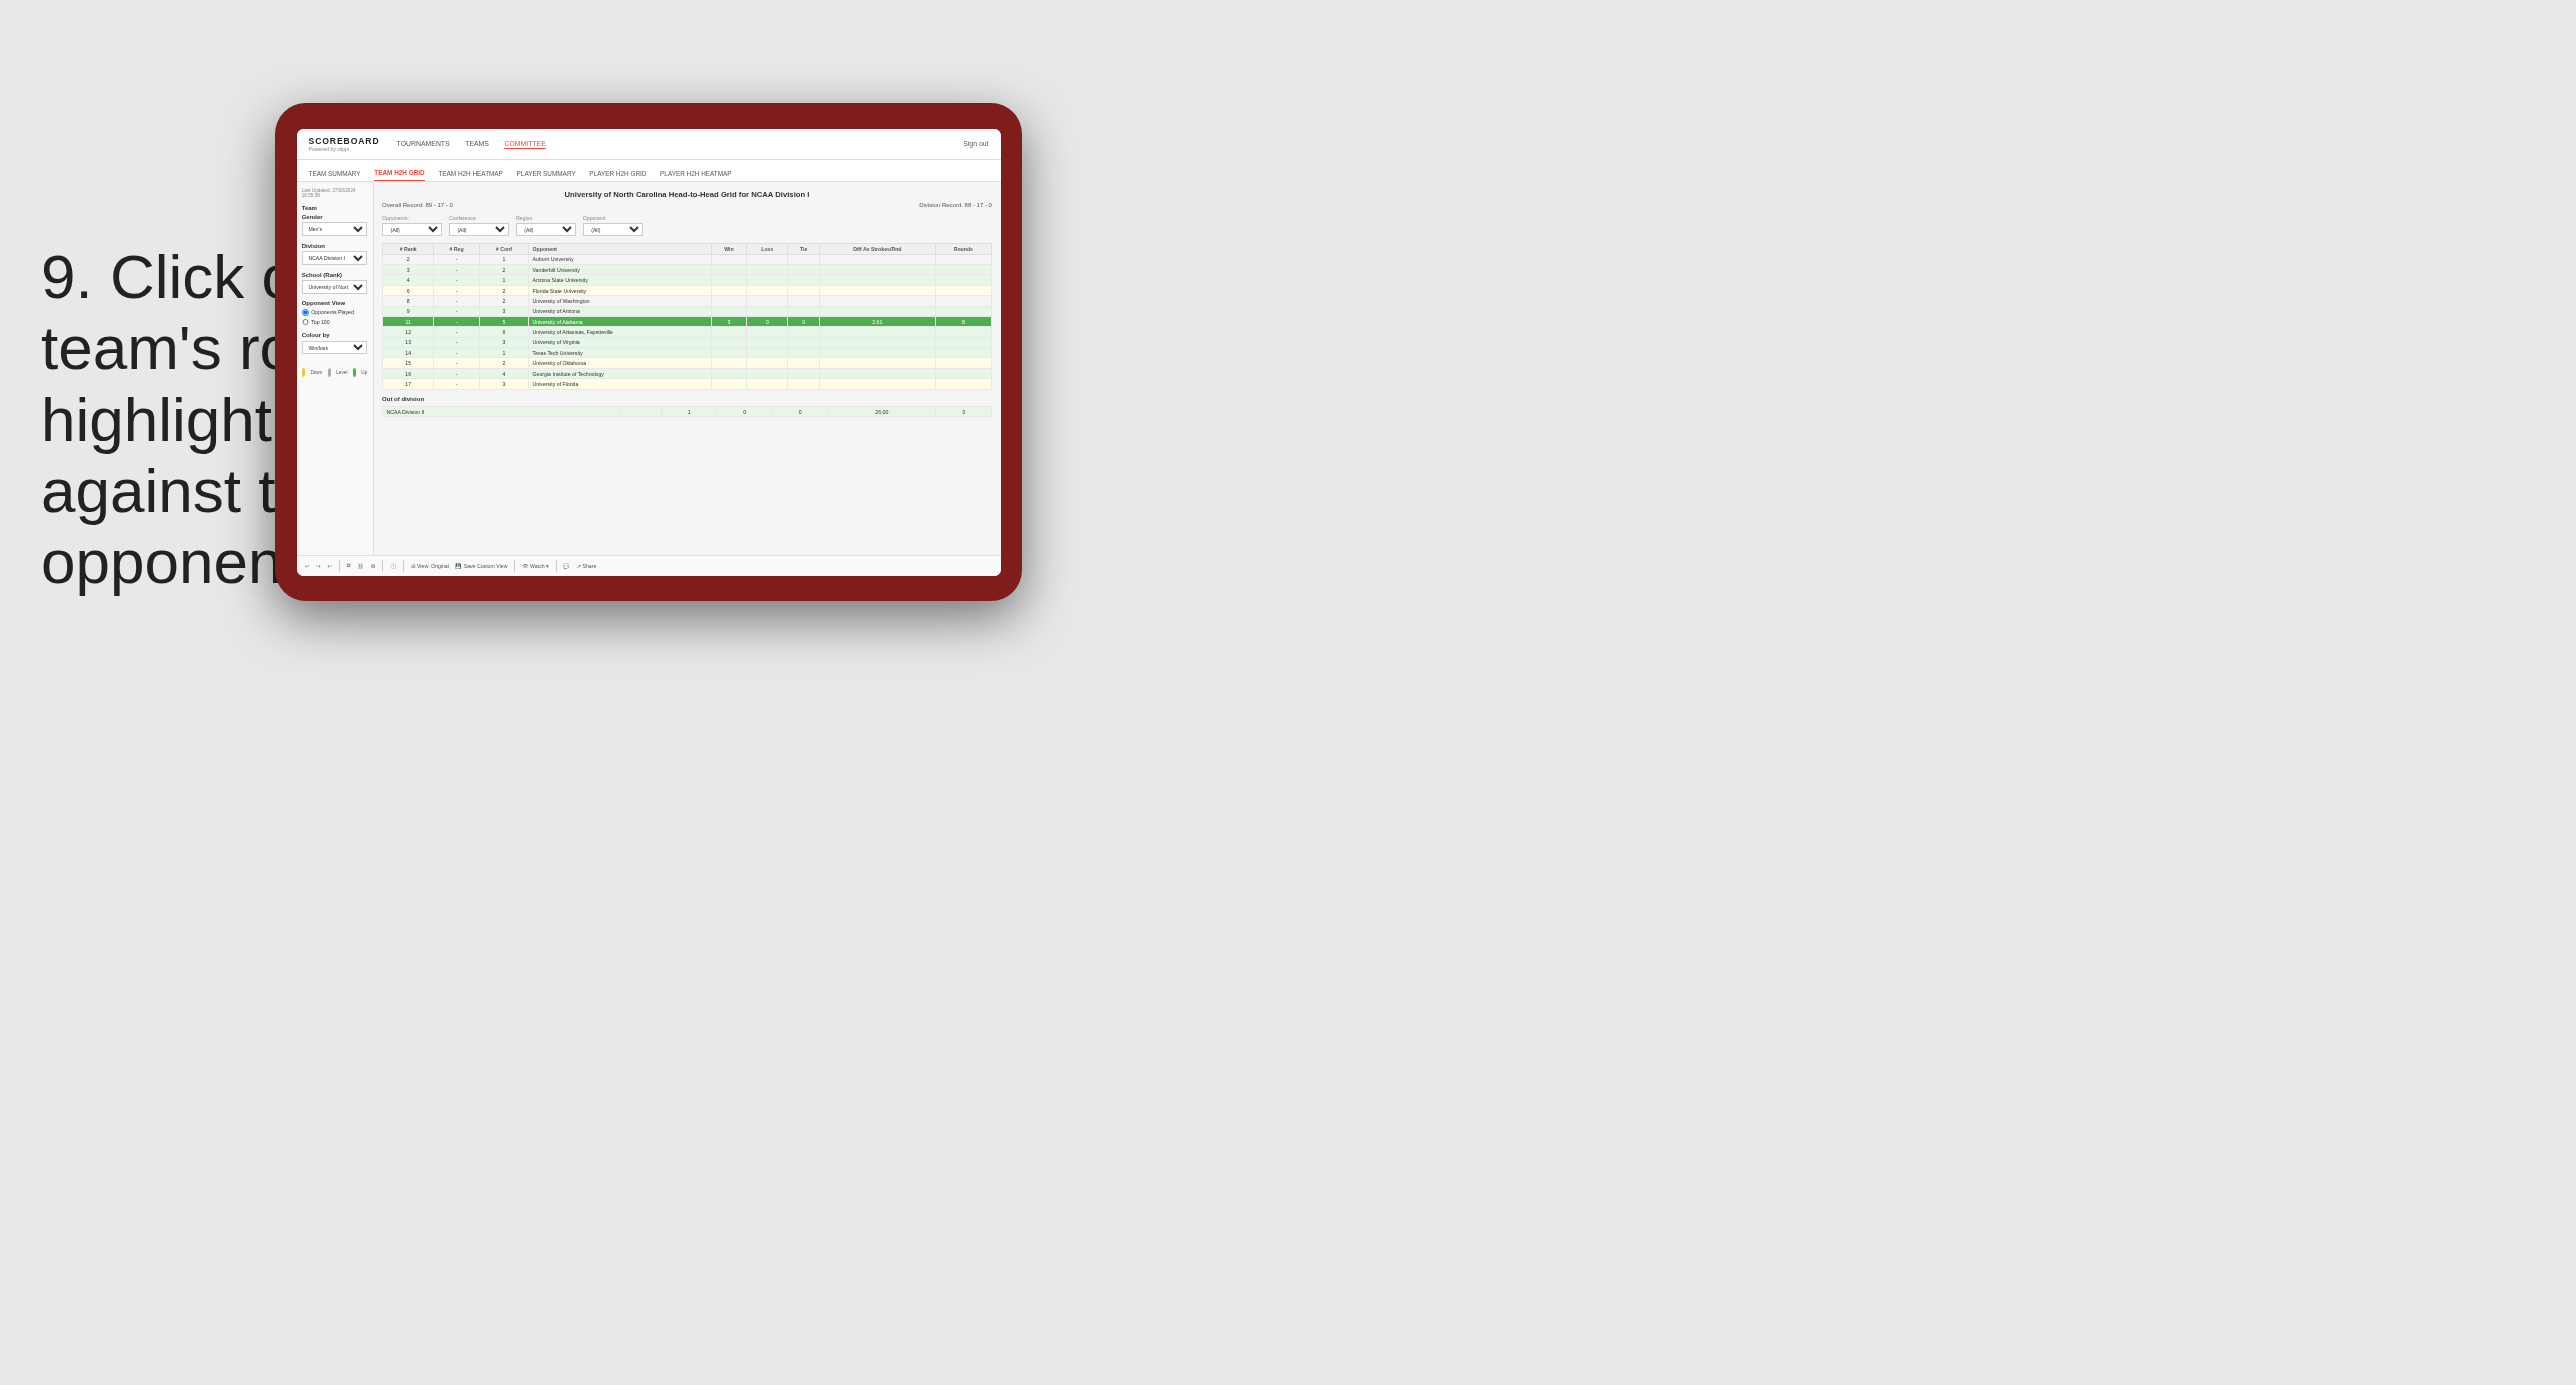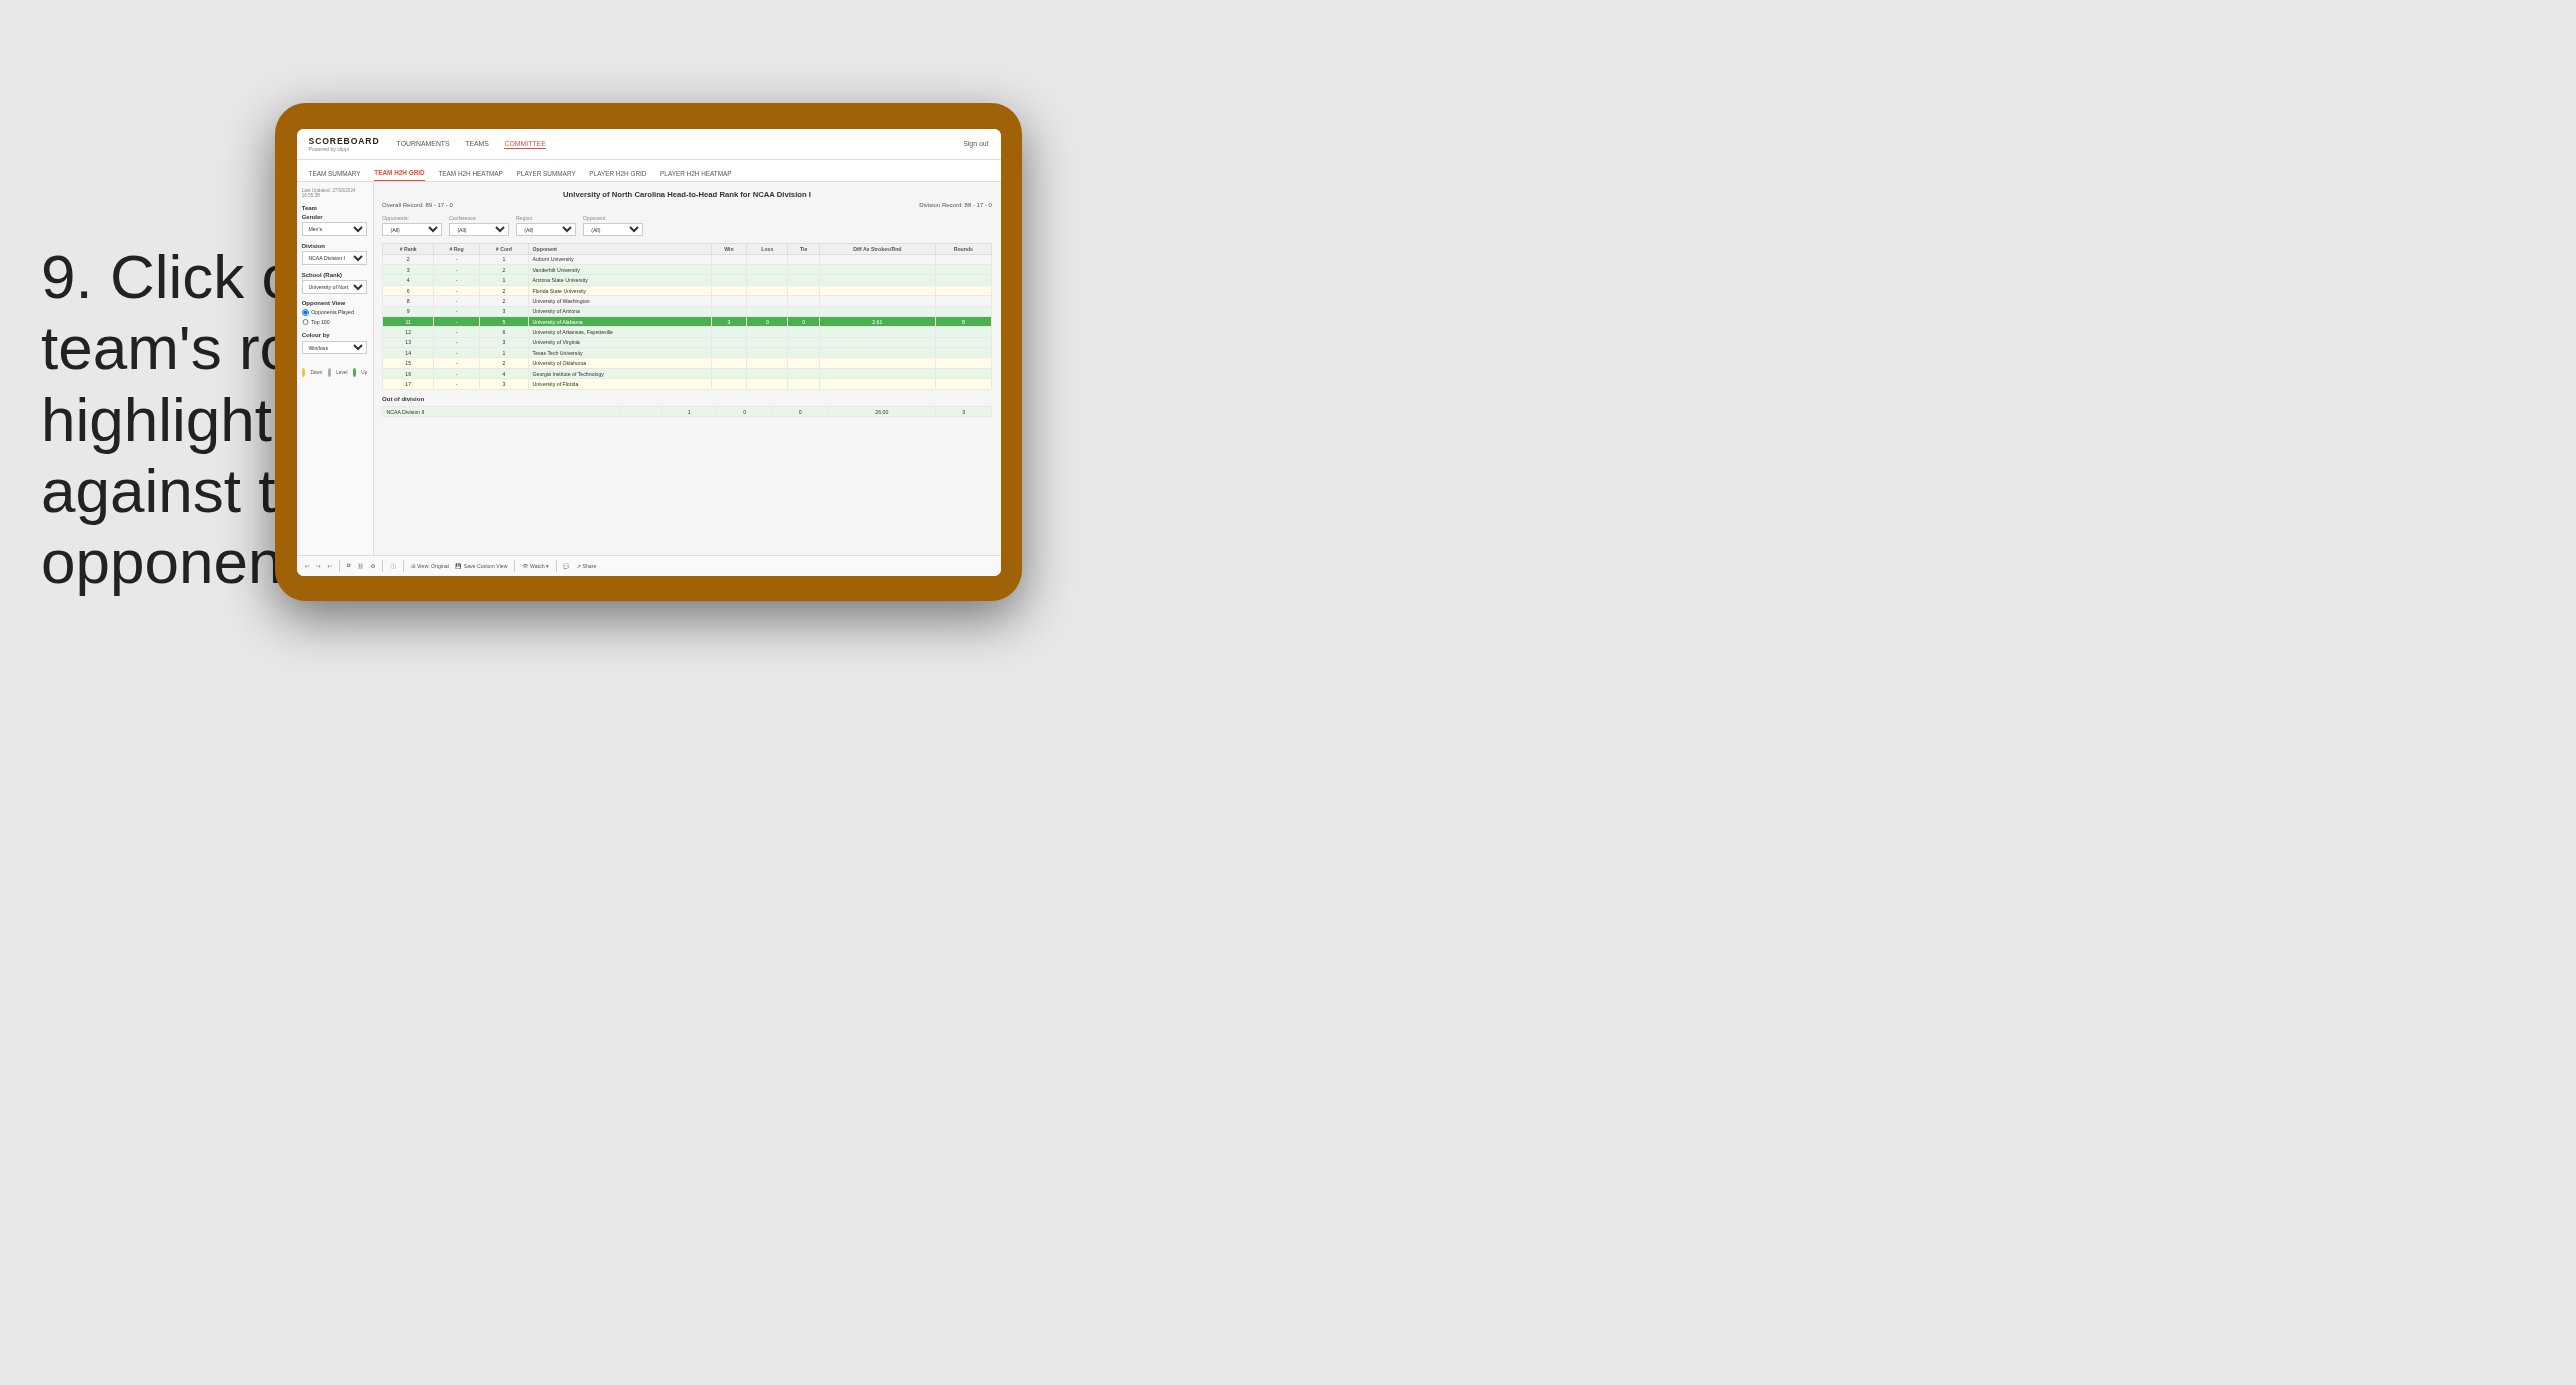--- a/index.html
+++ b/index.html
@@ -24,21 +24,21 @@
       line-height: 1.15;
       max-width: 515px;
     }
 
     .tablet-outer {
       position: absolute;
       left: 275px;
       top: 103px;
       width: 747px;
       height: 498px;
-      background: #a16207;
+      background: #7f1d1d;
       border-radius: 31px;
       box-shadow: 0 17px 52px rgba(0,0,0,0.5);
       display: flex;
       align-items: center;
       justify-content: center;
     }
 
     .tablet-screen {
       width: 704px;
       height: 447px;
@@ -391,21 +391,21 @@
           <div class="colour-dot" style="background:#f4c430;"></div>
           <span class="colour-label">Down</span>
           <div class="colour-dot" style="background:#aaa;"></div>
           <span class="colour-label">Level</span>
           <div class="colour-dot" style="background:#4caf50;"></div>
           <span class="colour-label">Up</span>
         </div>
       </div>
 
       <div class="right-panel">
-        <div class="grid-title">University of North Carolina Head-to-Head Rank for NCAA Division I</div>
+        <div class="grid-title">University of North Carolina Head-to-Head Grid for NCAA Division I</div>
         <div class="grid-records">
           <span>Overall Record: 89 - 17 - 0</span>
           <span>Division Record: 88 - 17 - 0</span>
         </div>
 
         <div class="filters-row">
           <div class="filter-group">
             <span class="filter-label">Opponents:</span>
             <select class="filter-select">
               <option>(All)</option>

